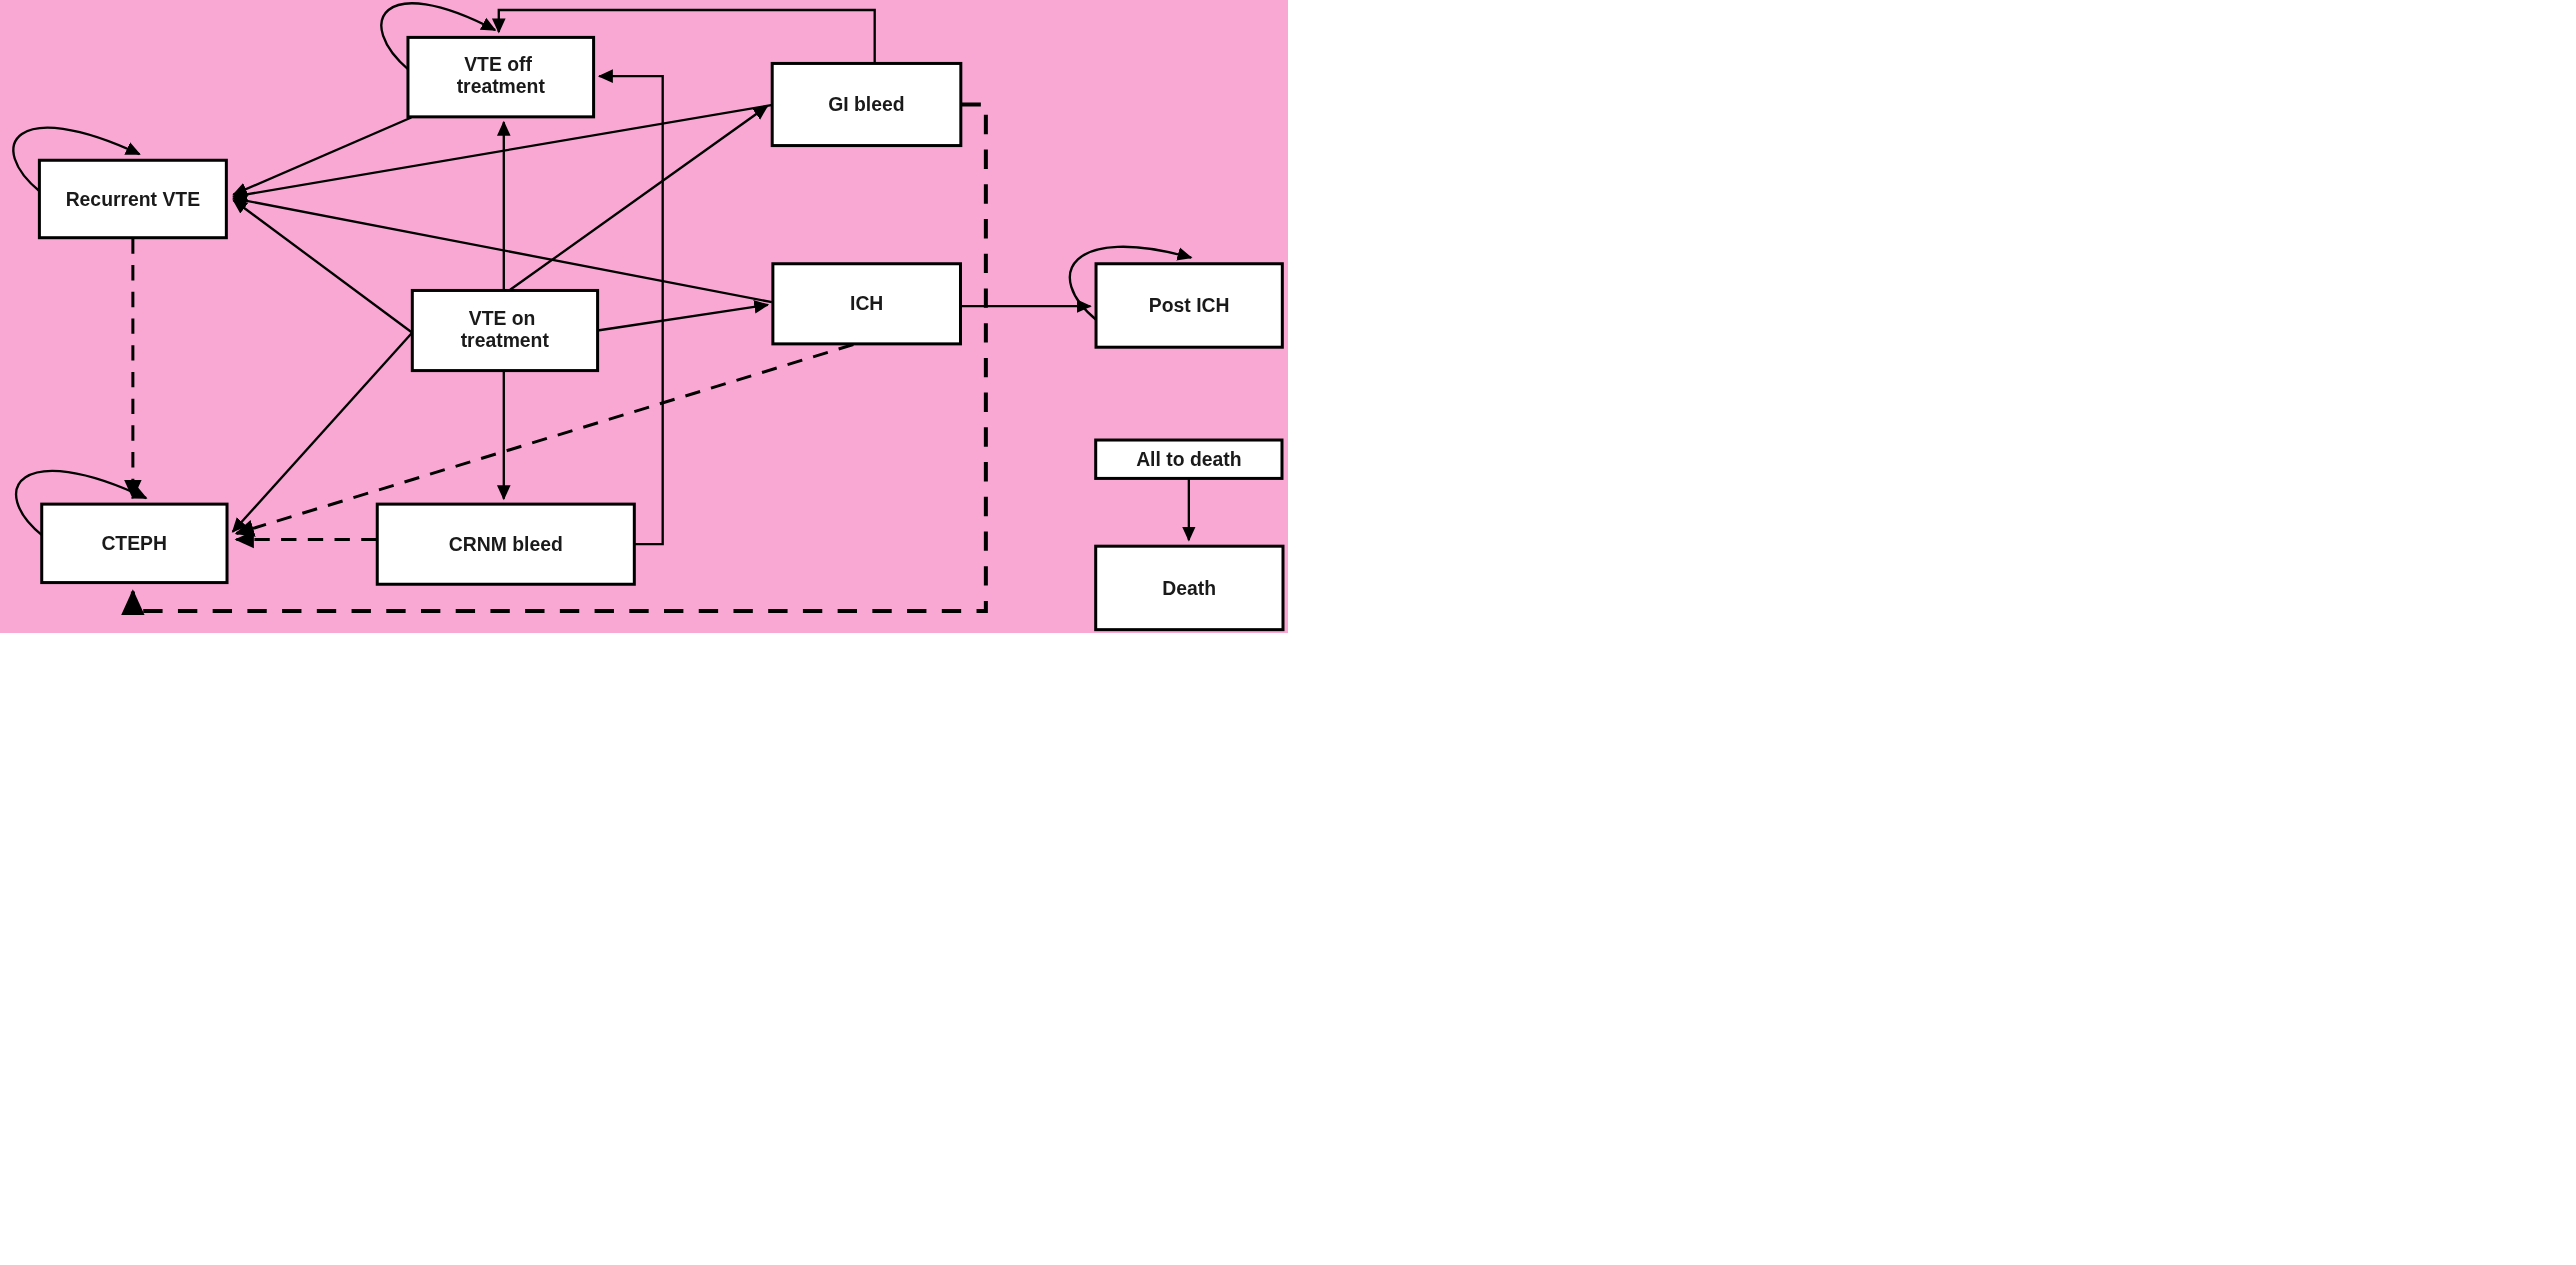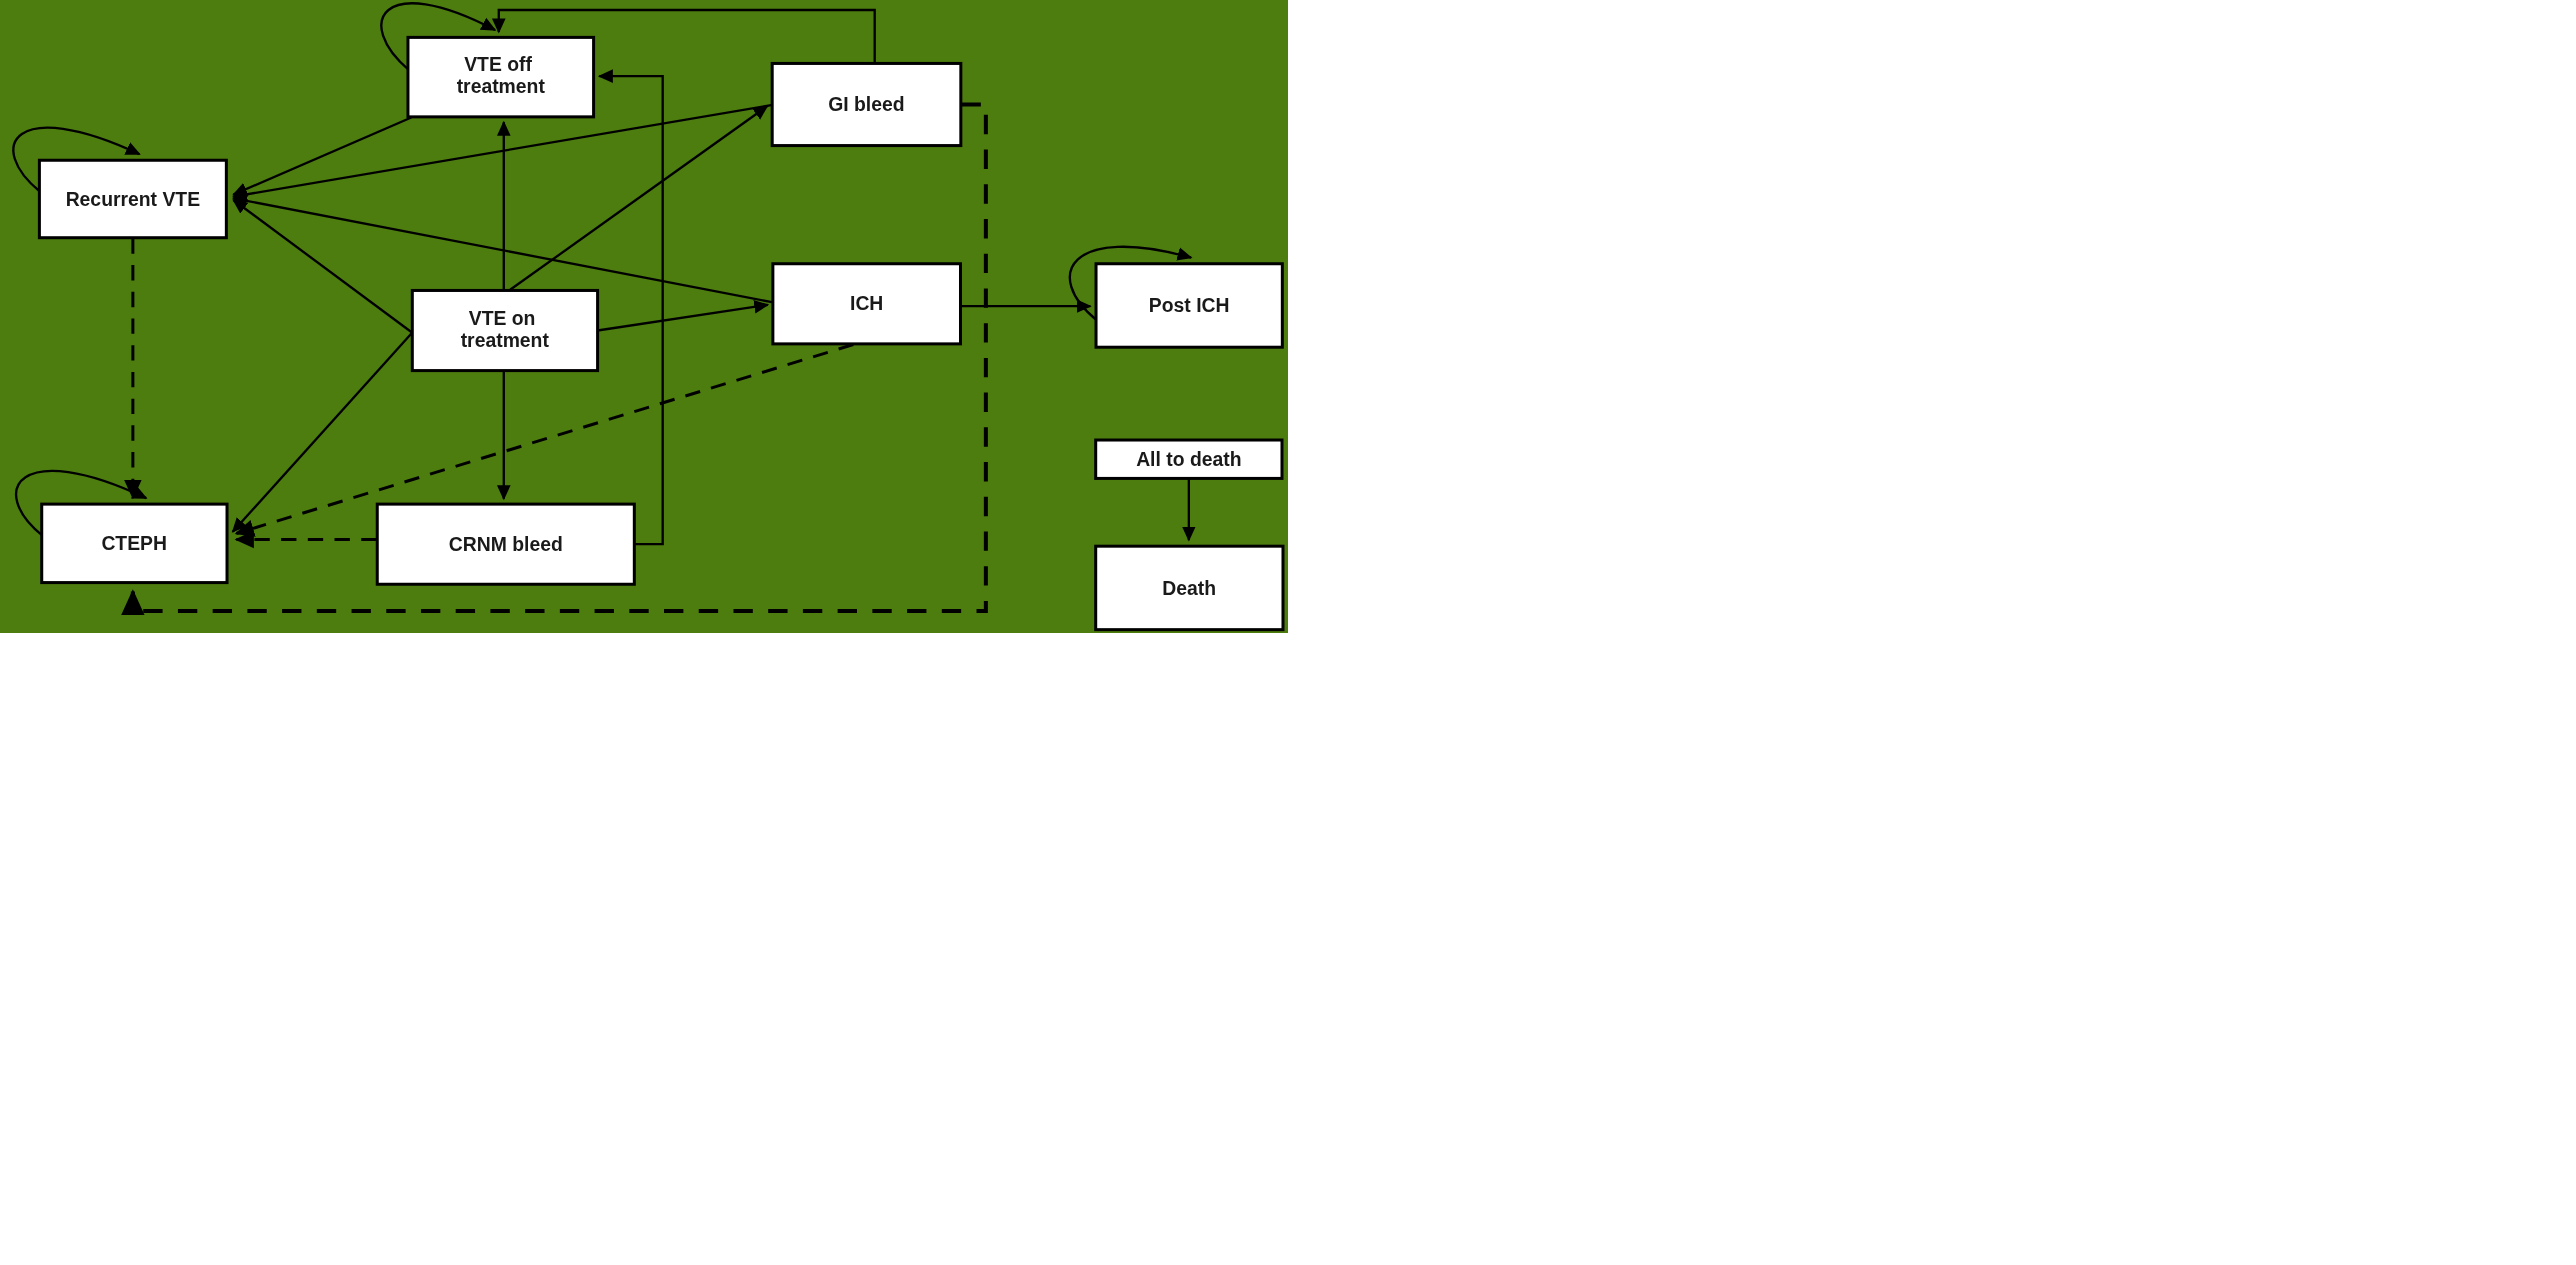--- a/index.html
+++ b/index.html
@@ -4,21 +4,21 @@
 <style>
   html, body {
     margin: 0;
     padding: 0;
     background: #ffffff;
     font-family: "Liberation Sans", sans-serif;
   }
   .stage {
     width: 1288px;
     height: 633px;
-    background: #4d7c0f;
+    background: #f9a8d4;
     position: relative;
   }
   svg { display: block; width: 100%; height: 100%; }
   .state-rect {
     fill: #ffffff;
     stroke: #000000;
     stroke-width: 9;
   }
   .state-label {
     fill: #1a1a1a;

